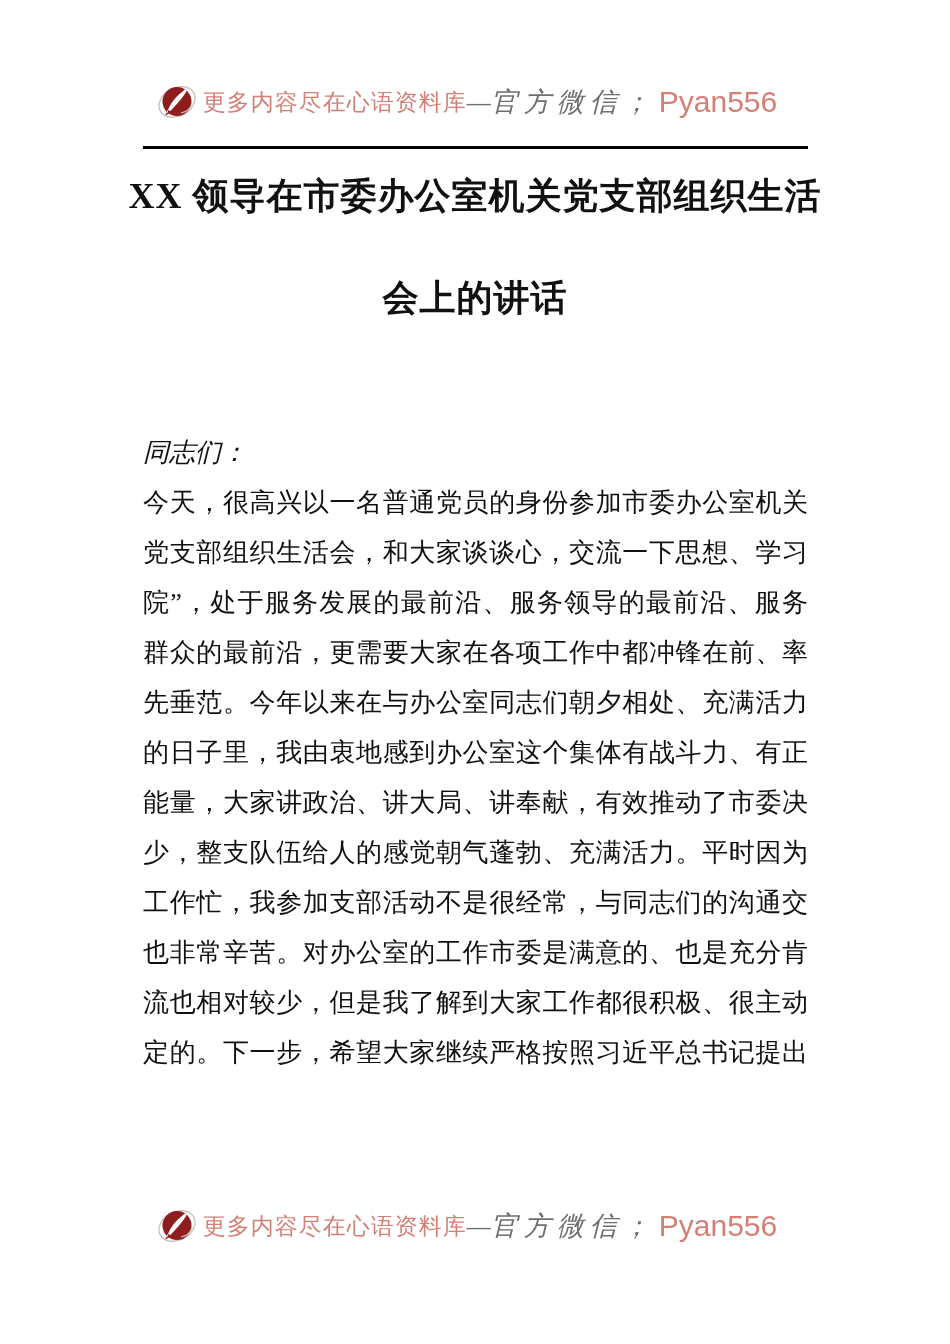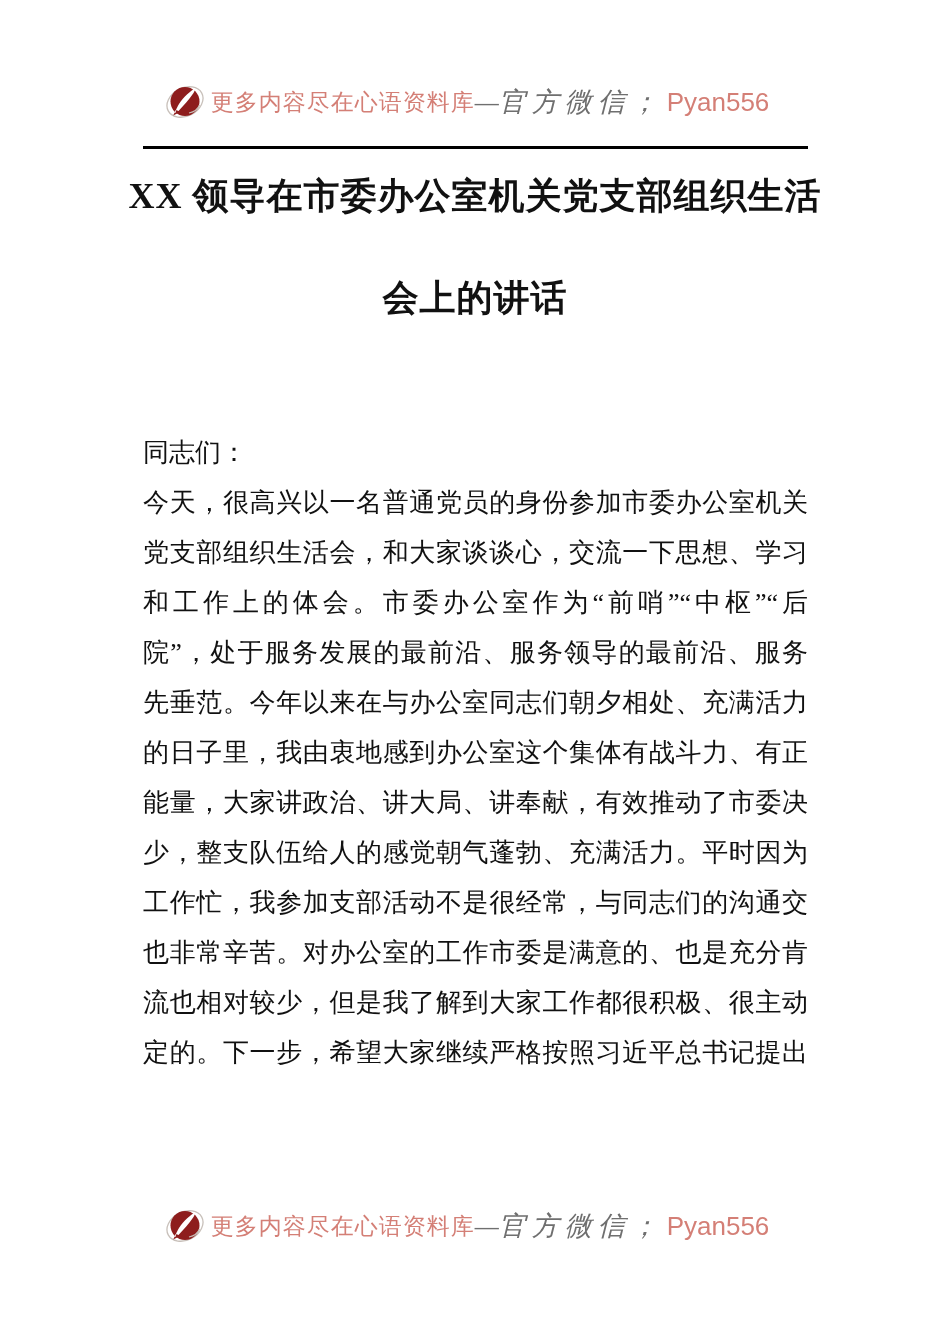--- a/index.html
+++ b/index.html
@@ -43,21 +43,21 @@
     letter-spacing: 1px;
   }
   .brand-gray {
     color: var(--calligraphy-gray, #6f6f6f);
     font-size: 27px;
     font-style: italic;
   }
   .brand-gray .spaced { letter-spacing: 6px; }
   .brand-id {
     color: var(--brand-salmon, #d47f76);
-    font-size: 26px;
+    font-size: 30px;
     font-family: "Liberation Sans", sans-serif;
     margin-left: 3px;
   }
 
   
   .rule {
     position: absolute;
     top: 146px;
     left: 143px;
     width: 665px;
@@ -91,20 +91,21 @@
   .body-line {
     height: 50px;
     line-height: 50px;
     text-align: justify;
     text-align-last: justify;
     text-justify: inter-character;
   }
   .body-line.salutation {
     text-align: center;
     text-align-last: left;
+    font-style: italic;
   }
 </style>
 </head>
 <body>
 
 <div class="page">
 
   <div class="brandbar header">
     <svg class="brand-logo" viewBox="0 0 40 40">
       <ellipse cx="20" cy="20" rx="19" ry="14" fill="none" stroke="var(--logo-swirl-gray,#c8c0ba)" stroke-width="1.3" transform="rotate(-28 20 20)"></ellipse>
@@ -121,22 +122,22 @@
 
   <div class="rule"></div>
 
   <div class="doc-title l1">XX 领导在市委办公室机关党支部组织生活</div>
   <div class="doc-title l2">会上的讲话</div>
 
   <div class="body-text">
     <div class="body-line salutation">同志们：</div>
     <div class="body-line">今天，很高兴以一名普通党员的身份参加市委办公室机关</div>
     <div class="body-line">党支部组织生活会，和大家谈谈心，交流一下思想、学习</div>
-    <div class="body-line">和工作上的体会。市委办公室作为“前哨”“中枢”“后</div>
     <div class="body-line">院”，处于服务发展的最前沿、服务领导的最前沿、服务</div>
+    <div class="body-line">群众的最前沿，更需要大家在各项工作中都冲锋在前、率</div>
     <div class="body-line">先垂范。今年以来在与办公室同志们朝夕相处、充满活力</div>
     <div class="body-line">的日子里，我由衷地感到办公室这个集体有战斗力、有正</div>
     <div class="body-line">能量，大家讲政治、讲大局、讲奉献，有效推动了市委决</div>
     <div class="body-line">少，整支队伍给人的感觉朝气蓬勃、充满活力。平时因为</div>
     <div class="body-line">工作忙，我参加支部活动不是很经常，与同志们的沟通交</div>
     <div class="body-line">也非常辛苦。对办公室的工作市委是满意的、也是充分肯</div>
     <div class="body-line">流也相对较少，但是我了解到大家工作都很积极、很主动</div>
     <div class="body-line">定的。下一步，希望大家继续严格按照习近平总书记提出</div>
   </div>
 

